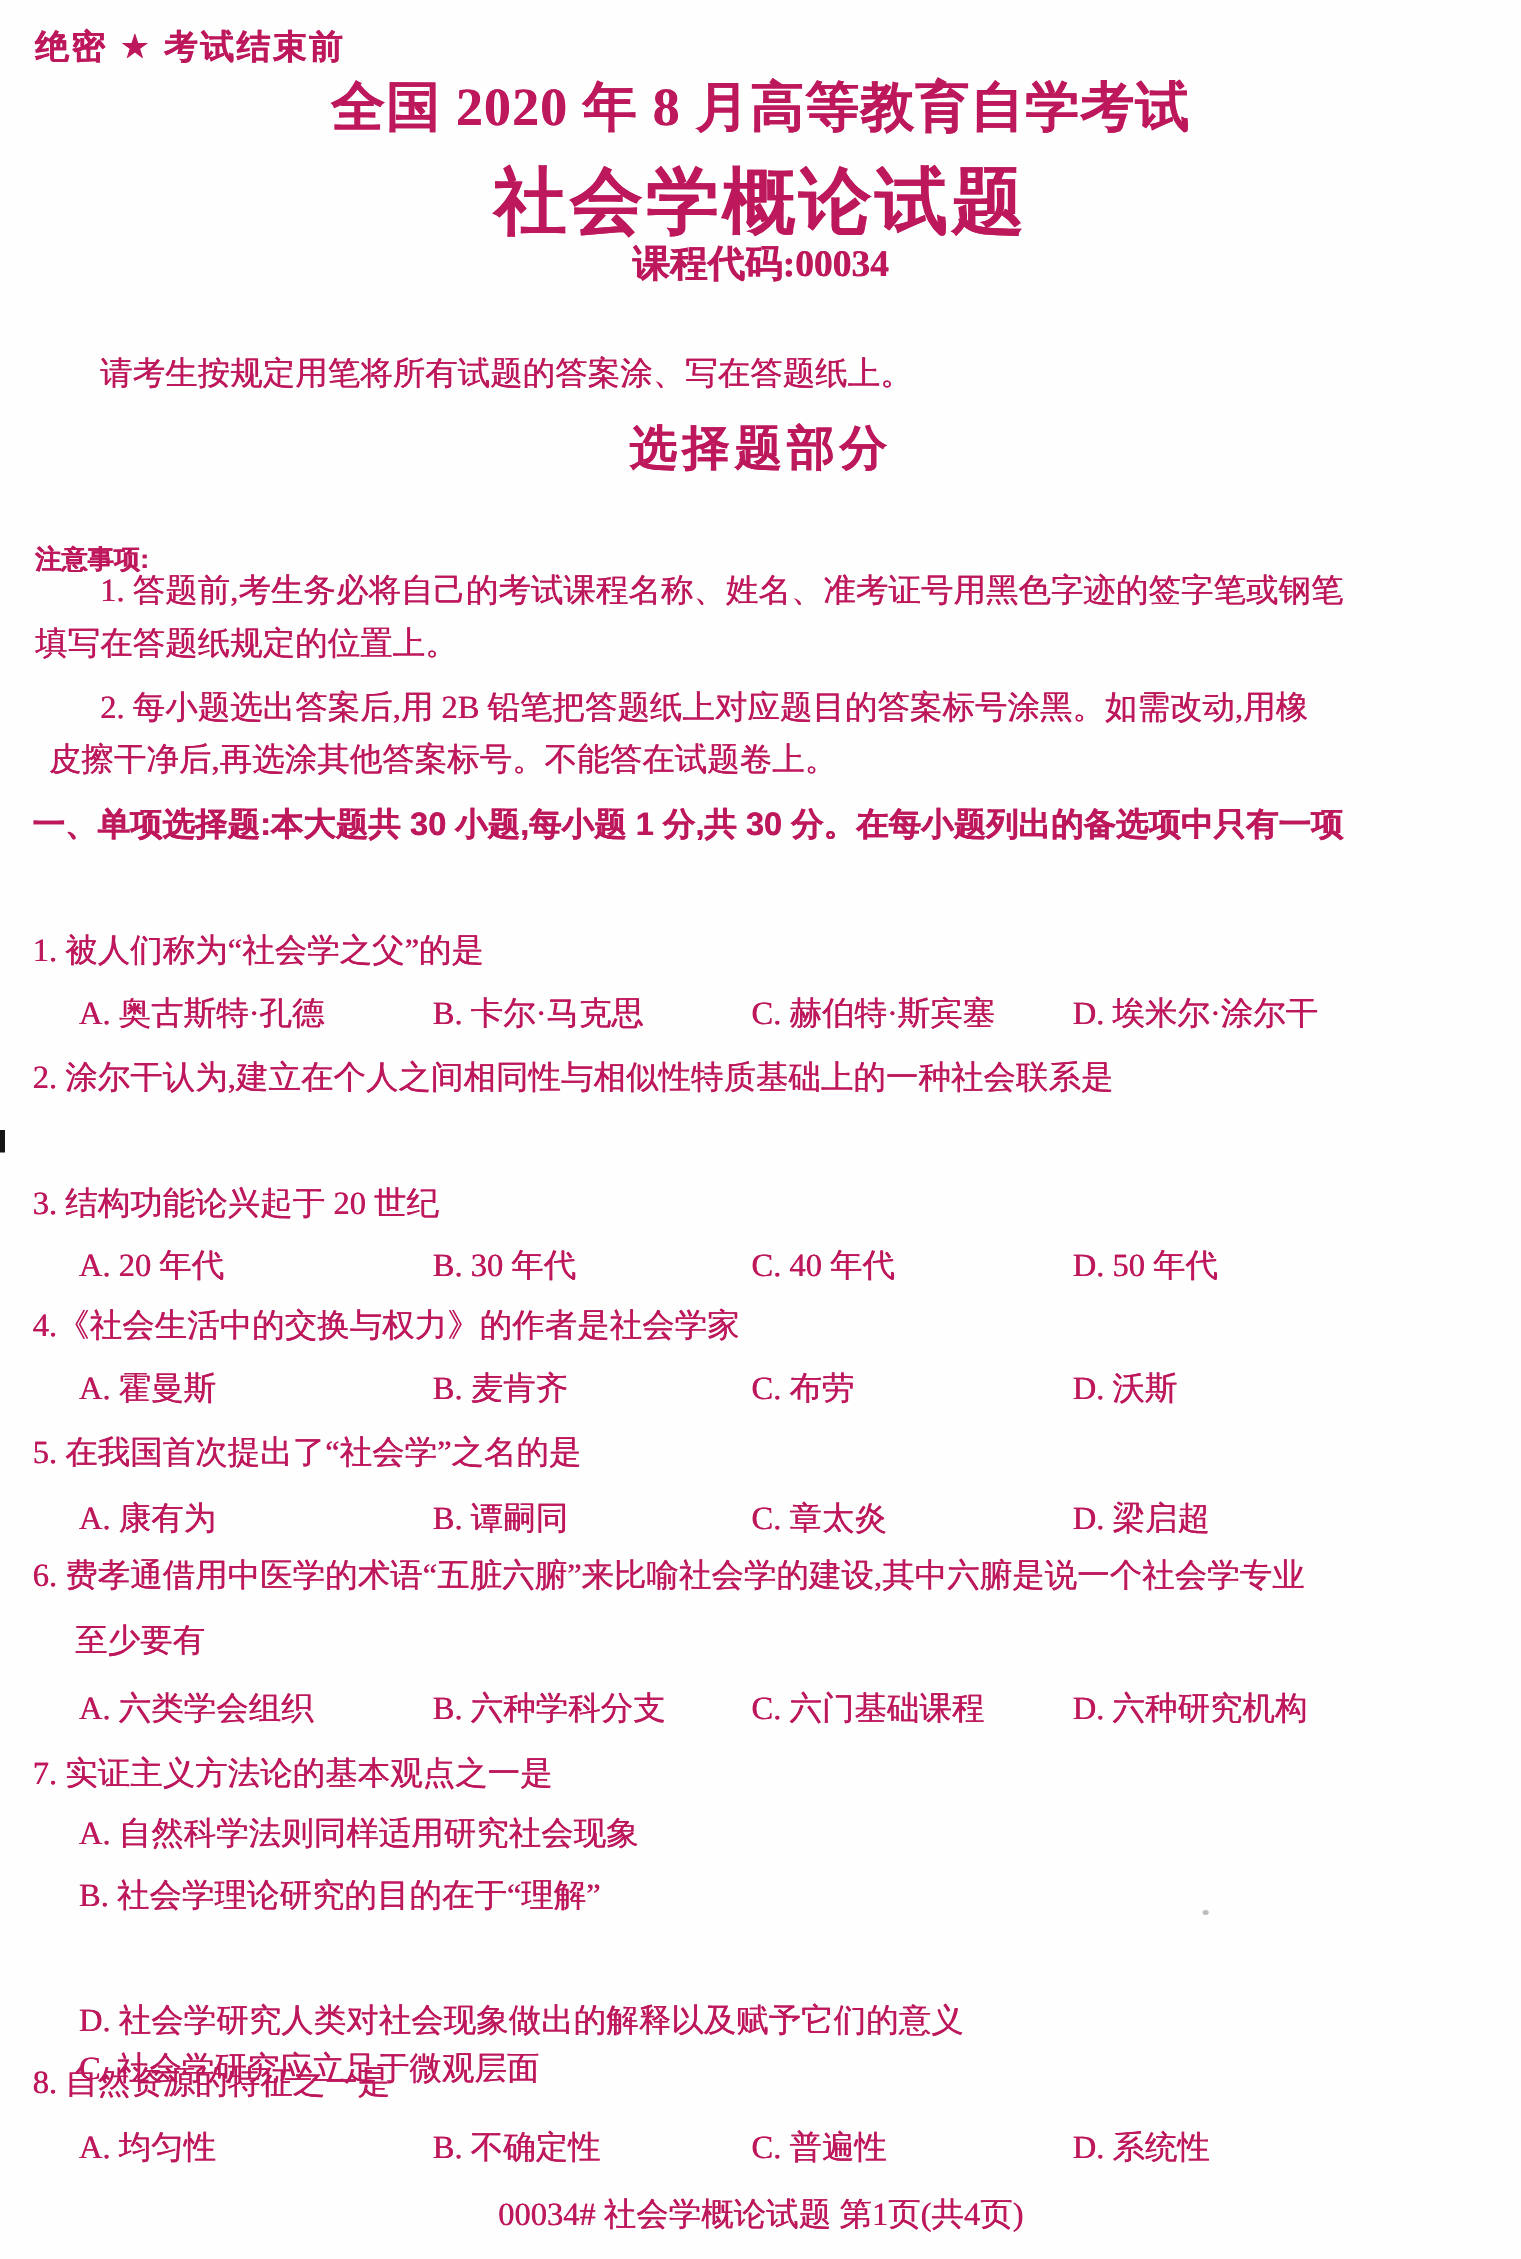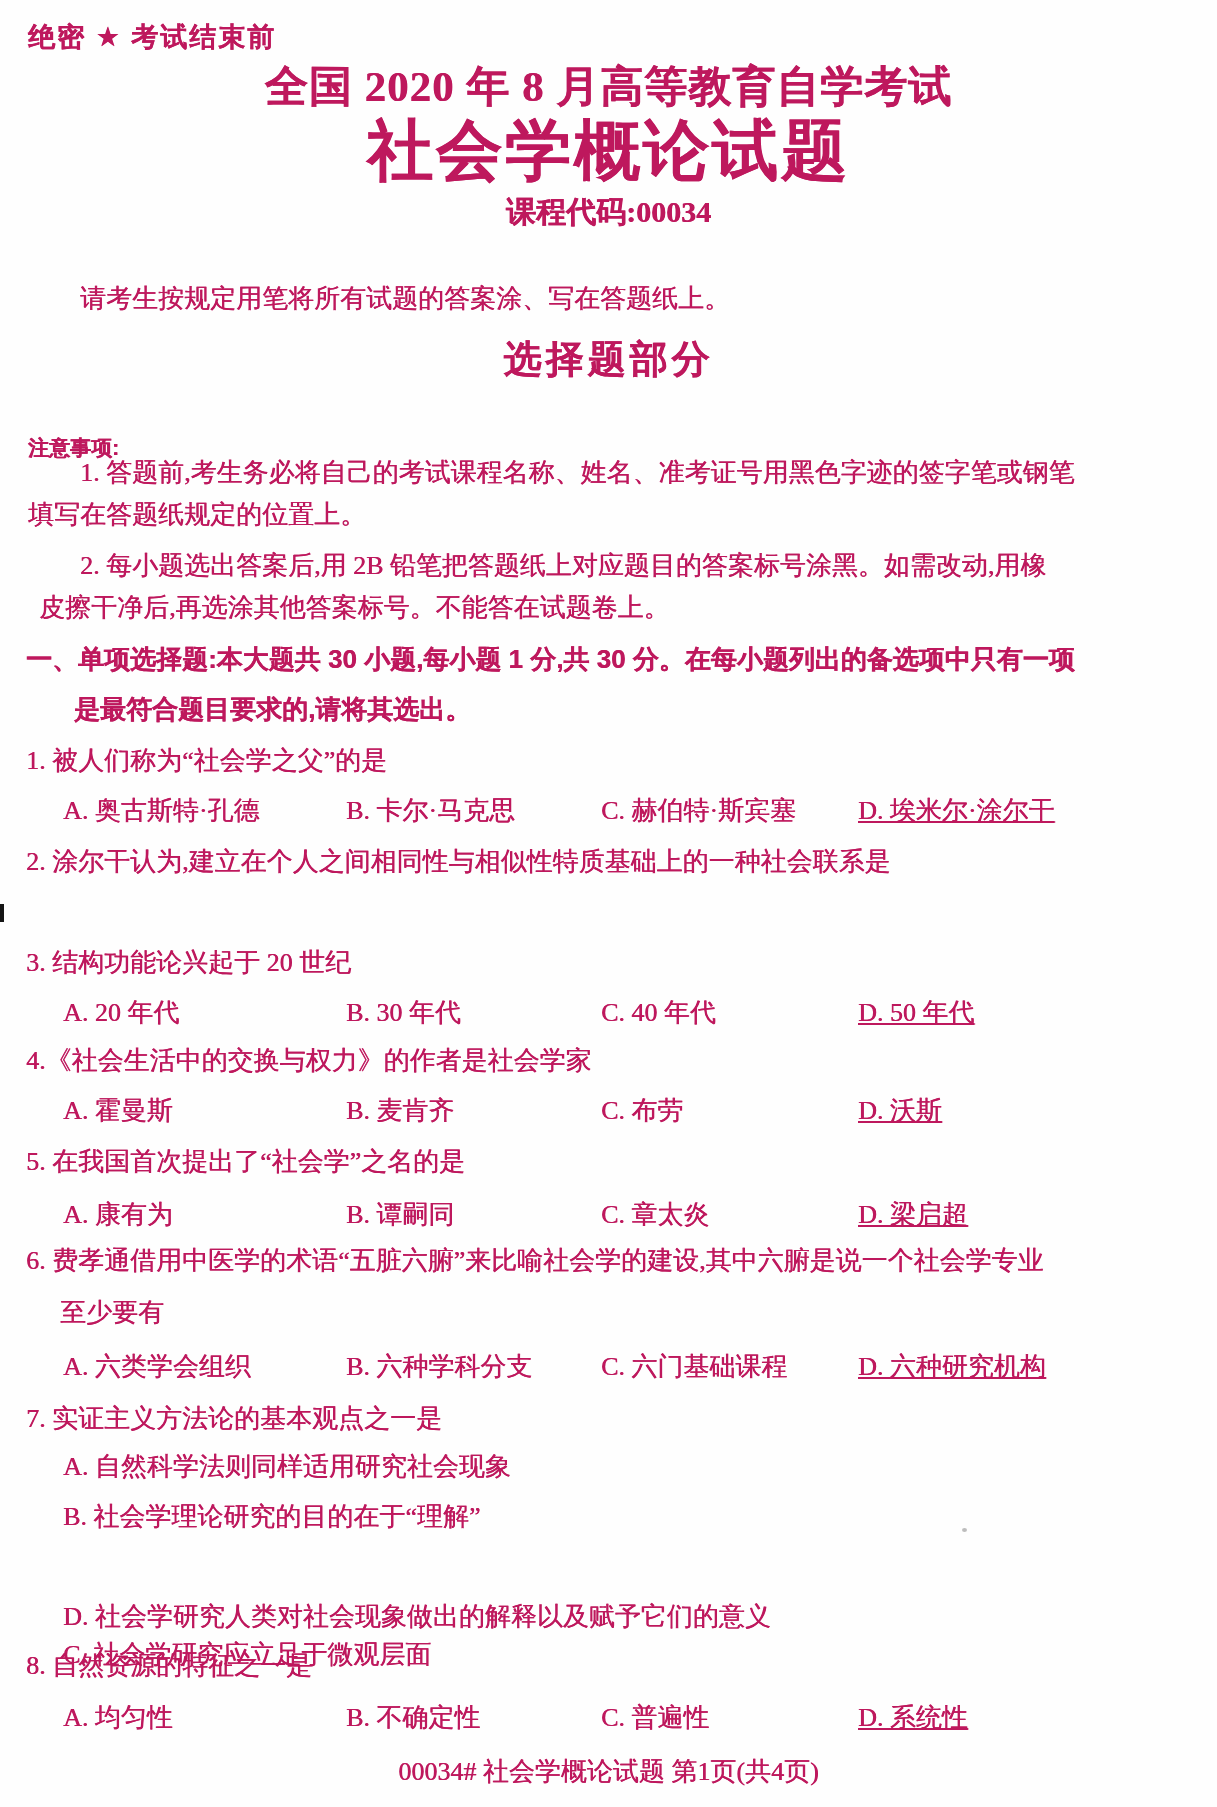--- a/index.html
+++ b/index.html
@@ -18,35 +18,35 @@
     position:absolute;
     font-size:26px;
     line-height:30px;
     white-space:nowrap;
     text-shadow:0.4px 0 0 currentColor;
   }
   .center{left:0;width:100%;text-align:center;}
   
   .cls{top:22px;left:28px;font-size:27px;letter-spacing:2px;}
   .t1{top:64px;font-size:43px;line-height:46px;letter-spacing:1px;font-weight:700;}
-  .t2{top:120px;font-size:66px;line-height:62px;letter-spacing:3px;font-weight:700;}
+  .t2{top:136px;font-size:58px;line-height:62px;letter-spacing:3px;font-weight:700;font-family:Liberation Mono, monospace;}
   .cc{top:197px;font-size:30px;font-weight:700;}
   .ins{top:284px;left:80px;}
   .st{top:338px;font-size:38px;line-height:42px;letter-spacing:4px;}
   .nt{top:407px;left:28px;font-size:21px;margin-top:26px;}
   
   .qstem{left:26px;}
   .sub{left:60px;}
   .optrow{
     position:absolute;left:0;width:100%;height:32px;
     font-size:26px;line-height:30px;
     font-family:"Liberation Serif","DejaVu Serif",serif;
   }
   .optrow .o{position:absolute;white-space:nowrap;text-shadow:0.4px 0 0 currentColor;}
-  .oa{left:63px;} .ob{left:346px;} .oc{left:601px;} .od{left:858px;text-decoration:underline;}
+  .oa{left:63px;} .ob{left:346px;} .oc{left:601px;} .od{left:858px;}
   .stackopt{left:63px;}
   .artifact{position:absolute;}
 </style>
 </head>
 <body>
 
 <div class="page">
 
   <div class="line hei cls">绝密 ★ 考试结束前</div>
   <div class="line serif center t1">全国 2020 年 8 月高等教育自学考试</div>
@@ -57,21 +57,20 @@
 
   <div class="line hei center st">选择题部分</div>
 
   <div class="line hei nt">注意事项:</div>
   <div class="line serif" style="top:458px;left:80px">1. 答题前,考生务必将自己的考试课程名称、姓名、准考证号用黑色字迹的签字笔或钢笔</div>
   <div class="line serif" style="top:500px;left:28px">填写在答题纸规定的位置上。</div>
   <div class="line serif" style="top:551px;left:80px">2. 每小题选出答案后,用 2B 铅笔把答题纸上对应题目的答案标号涂黑。如需改动,用橡</div>
   <div class="line serif" style="top:593px;left:39px">皮擦干净后,再选涂其他答案标号。不能答在试题卷上。</div>
 
   <div class="line hei" style="top:644px;left:26px;font-size:26px">一、单项选择题:本大题共 30 小题,每小题 1 分,共 30 分。在每小题列出的备选项中只有一项</div>
-  <div class="line hei" style="top:694px;left:74px;font-size:26px">是最符合题目要求的,请将其选出。</div>
 
   <div class="line serif qstem" style="top:746px">1. 被人们称为“社会学之父”的是</div>
   <div class="optrow" style="top:796px">
     <span class="o oa">A. 奥古斯特·孔德</span>
     <span class="o ob">B. 卡尔·马克思</span>
     <span class="o oc">C. 赫伯特·斯宾塞</span>
     <span class="o od">D. 埃米尔·涂尔干</span>
   </div>
 
   <div class="line serif qstem" style="top:847px">2. 涂尔干认为,建立在个人之间相同性与相似性特质基础上的一种社会联系是</div>

